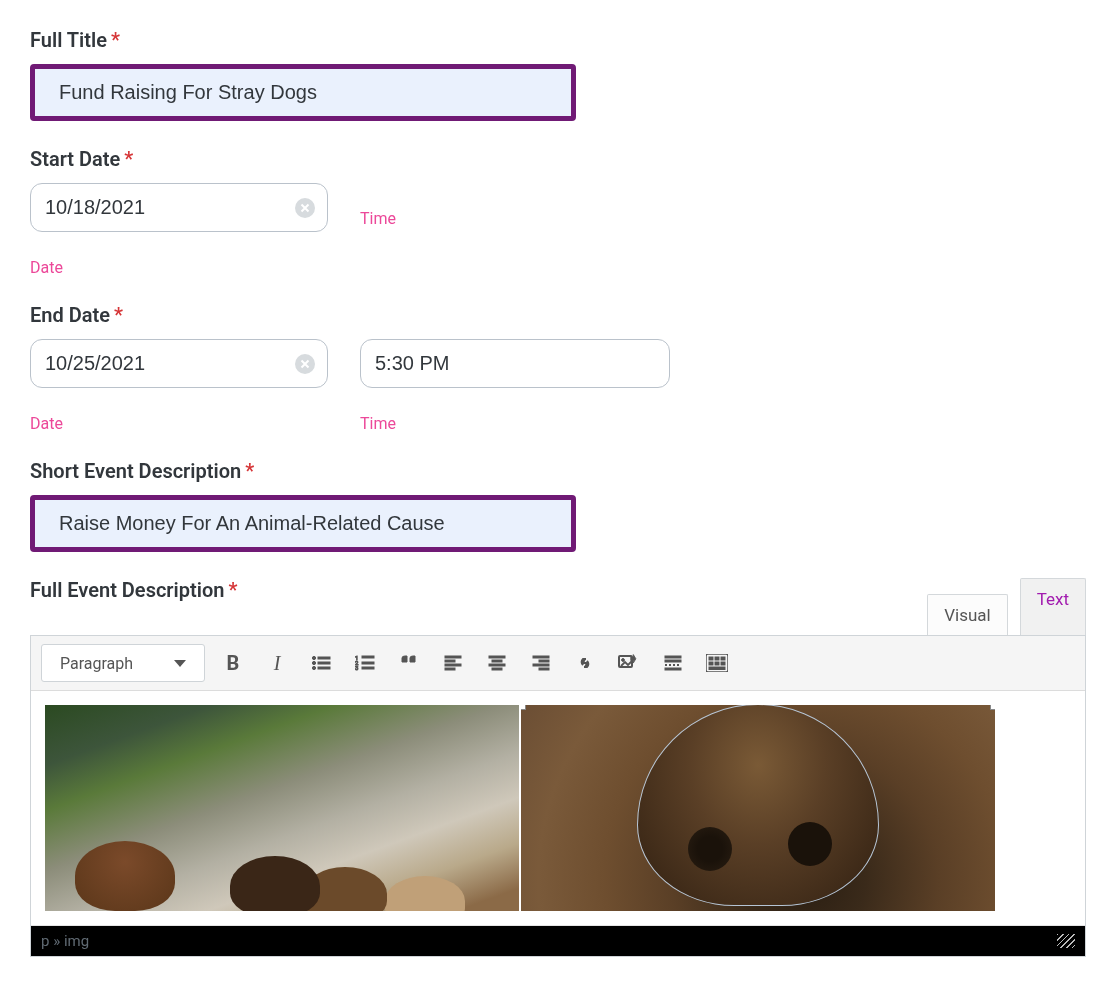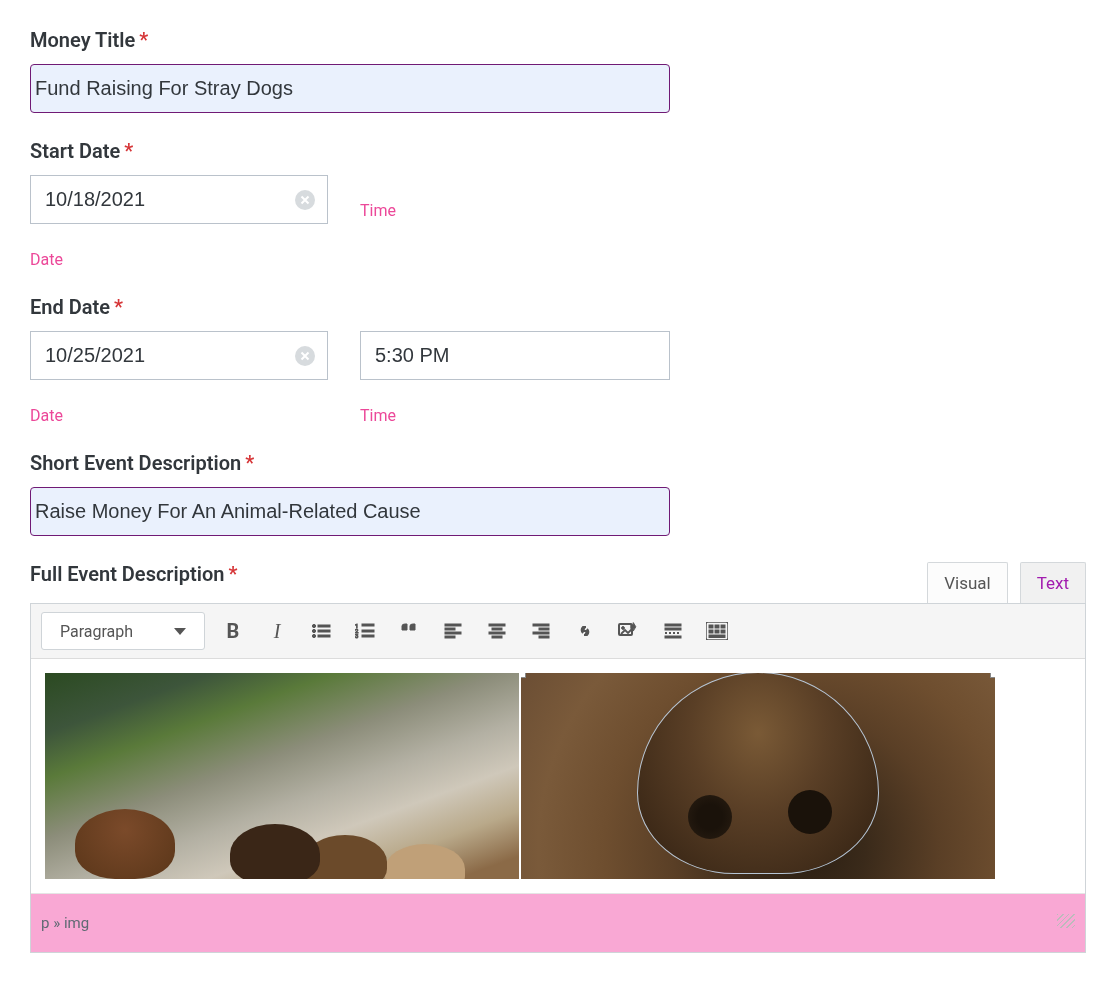--- a/index.html
+++ b/index.html
@@ -14,42 +14,42 @@
   .field-group { margin-bottom: 26px; }
   .field-label {
     font-size: 20px;
     font-weight: 600;
     color: #32373c;
     display: block;
     margin-bottom: 12px;
   }
   .required { color: #d63638; margin-left: 4px; }
   .text-input {
-    width: 640px;
+    width: 546px;
     max-width: 100%;
-    padding: 12px 4px;
+    padding: 12px 24px;
     font-size: 20px;
-    border: 1px solid #701a75;
+    border: 5px solid #701a75;
     border-radius: 4px;
     background: #eaf1fd;
     color: #32373c;
   }
   .date-time-row { display: flex; gap: 32px; }
   .dt-col { display: flex; flex-direction: column; }
   .dt-input-wrap {
     position: relative;
     display: inline-flex;
     align-items: center;
   }
   .dt-input {
     width: 298px;
     padding: 12px 14px;
     font-size: 20px;
     border: 1px solid #bac2cb;
-    border-radius: 0;
+    border-radius: 12px;
     background: #fff;
     color: #32373c;
   }
   .dt-input.time-input { width: 310px; }
   .clear-icon {
     position: absolute;
     right: 12px;
     top: 50%;
     transform: translateY(-50%);
     width: 22px;
@@ -74,21 +74,21 @@
   .editor-tab {
     padding: 10px 16px;
     font-size: 17px;
     border: 1px solid #d4d8db;
     border-bottom: none;
     border-radius: 2px 2px 0 0;
     background: #f1f1f1;
     color: #a21caf;
     cursor: pointer;
   }
-  .editor-tab.active { background: #fcfcfc; color: #555; }
+  .editor-tab.active { background: #fcfcfc; color: #555; margin-top: 16px; }
   .editor-box {
     border: 1px solid #cfd4d8;
     background: #fff;
   }
   .toolbar {
     background: #f5f5f5;
     padding: 8px 10px;
     border-bottom: 1px solid #dcdcdc;
     display: flex;
     align-items: center;
@@ -169,39 +169,40 @@
   .selected-frame { position: relative; }
   .selected-frame::before {
     content:""; position:absolute; inset:0; outline:1px solid #b6c5d5; pointer-events:none;
   }
   .handle {
     position:absolute; width:10px; height:10px; background:#fff; border:1px solid #888;
   }
   .handle.tl { top:-5px; left:-5px; }
   .handle.tr { top:-5px; right:-5px; }
   .footer-bar {
-    background:#f9a8d4;
+    background:#000000;
     border-top:1px solid #e5e5e5;
-    padding:20px 10px;
+    padding:6px 10px;
     font-size:15px;
     color:#606a73;
     display:flex;
     justify-content:space-between;
+    align-items:center;
   }
   .resize-grip {
     width:18px; height:14px;
     background: repeating-linear-gradient(135deg, #bbb 0 1px, transparent 1px 4px);
   }
 </style>
 </head>
 <body>
 
 <div class="field-group">
   <label class="field-label">
-    <span>Money Title</span><span class="required">*</span>
+    <span>Full Title</span><span class="required">*</span>
   </label>
   <input type="text" class="text-input" value="Fund Raising For Stray Dogs" style="">
 </div>
 
 <div class="field-group">
   <label class="field-label">
     <span>Start Date</span><span class="required">*</span>
   </label>
   <div class="date-time-row">
     <div class="dt-col">

